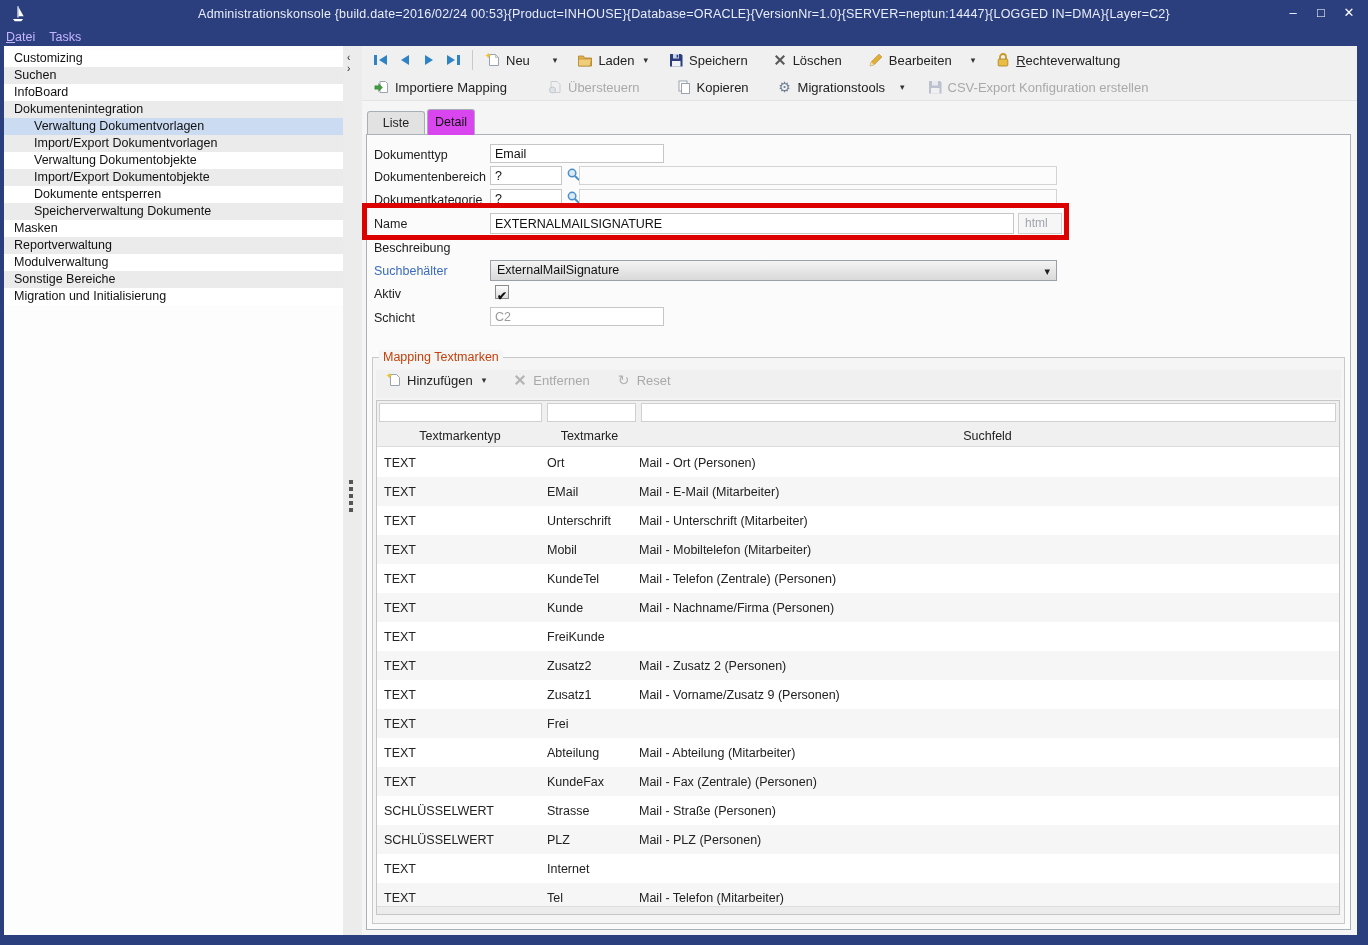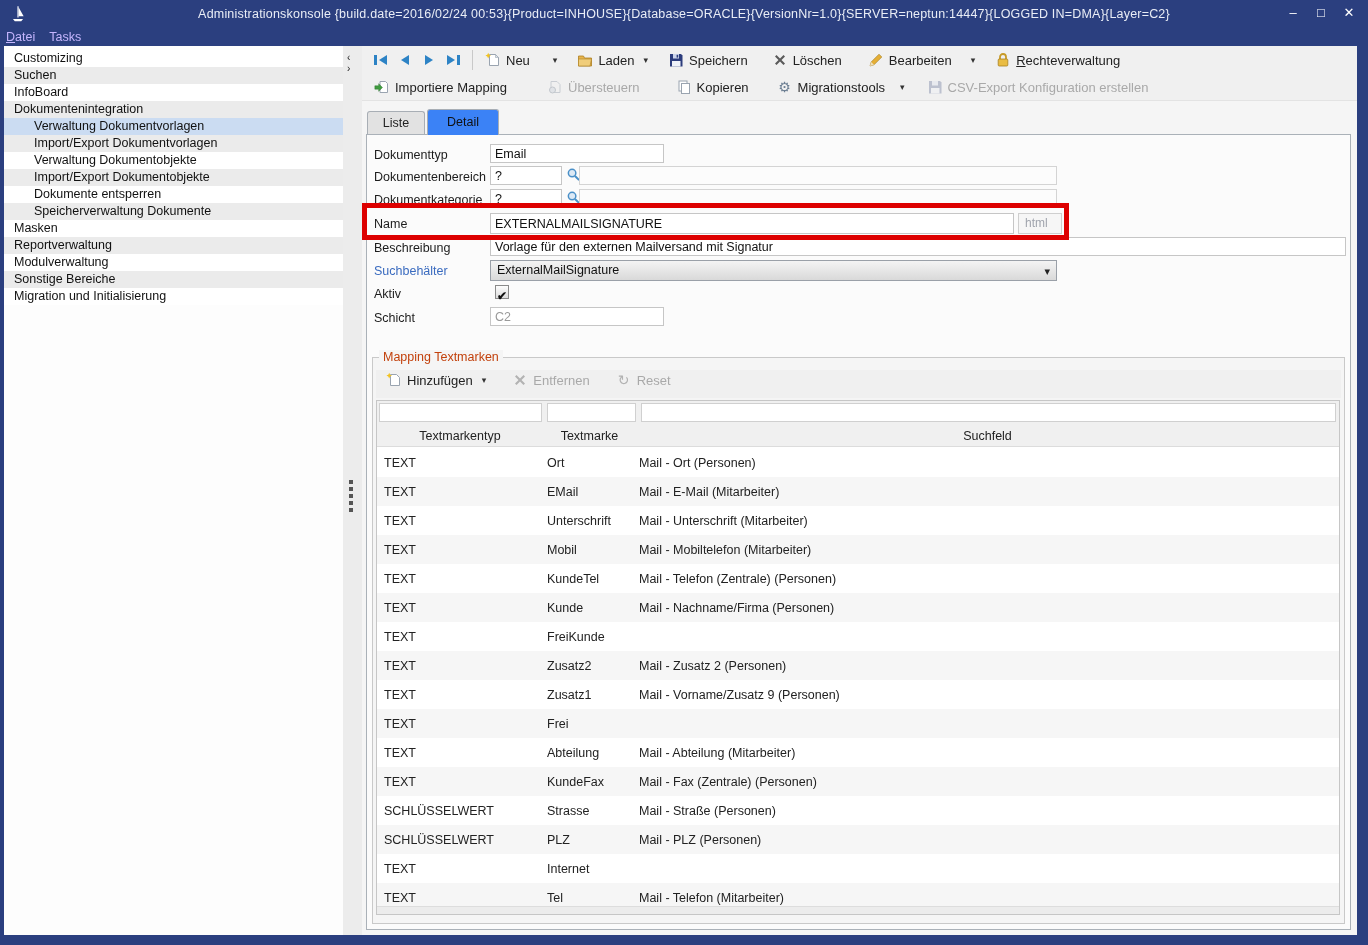--- a/index.html
+++ b/index.html
@@ -48,21 +48,21 @@
   .navgrp { display:flex; align-items:center; gap:6px; padding:0 4px; }
   .navbtn { width:18px; height:16px; }
   .vsep { width:1px; height:20px; background:#c9c9c9; margin:0 6px; }
   .glyph-ic { font-size:14px; line-height:16px; width:16px; text-align:center; color:#6d7f93; }
   .glyph-ic.gray { color:#b2b2b2; }
 
   
   .tabstrip { position:absolute; left:4px; top:62px; height:26px; }
   .tab { position:absolute; border:1px solid #a8aeb5; border-bottom:none; border-radius:3px 3px 0 0; font-size:12.5px; text-align:center; cursor:default; }
   .tab-liste { left:1px; top:3px; width:58px; height:23px; line-height:22px; background:#e2e2e2; color:#222; }
-  .tab-detail { left:61px; top:1px; width:72px; height:26px; line-height:24px; background:#3b82f6; color:#111; z-index:3; }
+  .tab-detail { left:61px; top:1px; width:48px; height:26px; line-height:24px; background:#d946ef; color:#111; z-index:3; }
 
   
   .panel { position:absolute; left:4px; top:88px; width:985px; height:796px; background:#fbfbfb; border:1px solid #aab1b8; }
 
   .frm-label { position:absolute; left:7px; font-size:12.5px; color:#1c1c1c; }
   .frm-label.link { color:#3a6bbf; }
   .tinput { position:absolute; height:19px; border:1px solid #c6c6c6; background:#fff; font-family:"Liberation Sans",sans-serif; font-size:12.5px; color:#111; padding:0 4px; }
   .tinput.dim { color:#9a9a9a; }
   .tinput.blank { background:#fcfcfc; border-color:#d4d4d4; }
   .suffix-box { position:absolute; height:21px; border:1px solid #cfcfcf; background:#f6f6f6; color:#a0a4ad; font-size:12px; line-height:19px; padding:0 6px; }
@@ -297,21 +297,20 @@
             <circle cx="6.5" cy="6.5" r="4" fill="#dce9f5" stroke="#4a90c8" stroke-width="1.6"></circle>
             <line x1="9.6" y1="9.6" x2="14" y2="14" stroke="#4a90c8" stroke-width="2.2"></line>
           </svg>
         <input class="tinput blank" style="left: 212px; top: 54px; width: 478px;" readonly="">
 
         <div class="frm-label" style="top:82px;">Name</div>
         <input class="tinput" style="left: 123px; top: 78px; width: 524px; height: 21px;" readonly="" value="EXTERNALMAILSIGNATURE">
         <div class="suffix-box" style="left:651px; top:78px; width:44px;">html</div>
 
         <div class="frm-label" style="top:106px;">Beschreibung</div>
-        <input class="tinput" style="left: 123px; top: 102px; width: 856px;" readonly="" value="Vorlage für den externen Mailversand mit Signatur">
 
         <div class="frm-label link" style="top:129px;">Suchbehälter</div>
         <div class="selectbox" style="left:123px; top:125px; width:567px;">
           <span>ExternalMailSignature</span>
           <span class="chev">▾</span>
         </div>
 
         <div class="frm-label" style="top:152px;">Aktiv</div>
         <div class="checkbox" style="left:128px; top:150px;"><span>✔</span></div>
 

